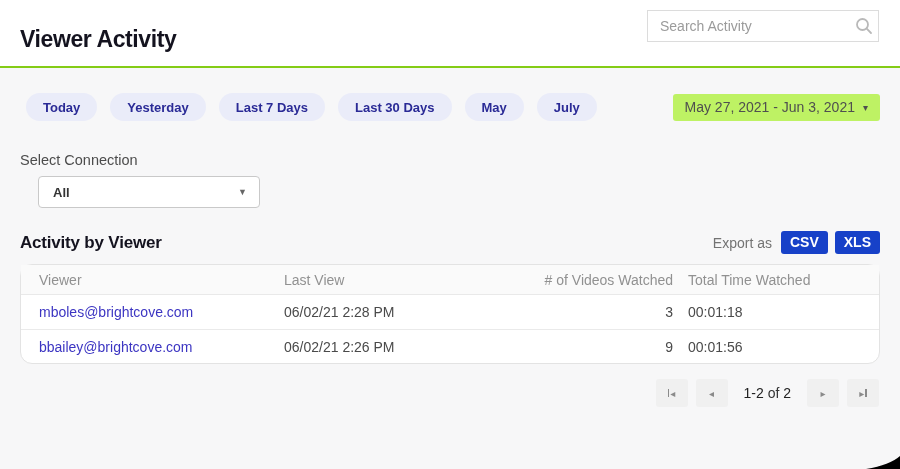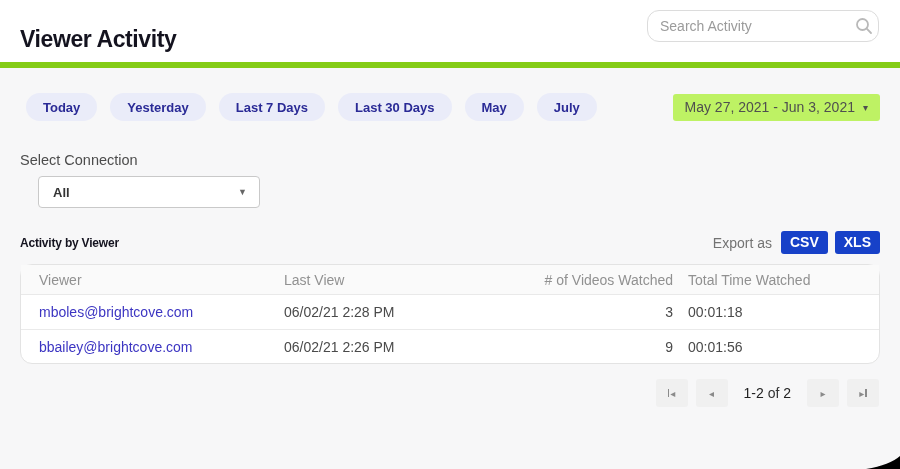--- a/index.html
+++ b/index.html
@@ -9,33 +9,33 @@
     background:#f7f7f8;
     color:#3d3d3d;
     position:relative;
     overflow:hidden;
   }
   
   .topbar {
     position:relative;
     height:68px;
     background:#ffffff;
-    border-bottom:6px solid #84cc16;
+    border-bottom:2px solid #84cc16;
   }
   .page-title {
     position:absolute; left:20px; top:26px;
     font-size:23px; font-weight:800; color:#14131f;
     letter-spacing:-0.4px;
   }
   .search-wrap {
     position:absolute; right:21px; top:10px;
     width:232px; height:32px;
     background:#fff;
     border:1px solid #dcdcdc;
-    border-radius:12px;
+    border-radius:0;
     display:flex; 
   }
   .search-wrap input {
     flex:1; border:none; outline:none;
     font-family:"Liberation Sans", sans-serif;
     font-size:14px; color:#444;
     padding:0 4px 0 12px; background:transparent;
   }
   .search-wrap input::placeholder { color:#9b9b9b; }
   .search-icon { width:28px; display:flex; align-items:center; justify-content:center; }
@@ -69,21 +69,21 @@
     width:222px; height:32px;
     background:#fff; border:1px solid #c9c9c9; border-radius:4px;
     display:flex; align-items:center;
     padding:0 12px 0 14px;
     font-size:13px; font-weight:bold; color:#333;
     cursor:pointer;
   }
   .select-box .caret { margin-left:auto; font-size:9px; color:#666; }
   
   .section-row { margin-top:23px; display:flex; align-items:center; }
-  .section-title { font-size:12px; font-weight:800; color:#14131f; letter-spacing:-0.2px; }
+  .section-title { font-size:17px; font-weight:800; color:#14131f; letter-spacing:-0.2px; }
   .export-group { margin-left:auto; display:flex; align-items:center; gap:7px; }
   .export-label { font-size:14px; color:#737373; margin-right:2px; }
   .export-btn {
     background:#1741c8; color:#fff;
     font-size:14px; font-weight:bold;
     padding:3px 9px 4px; border:none; border-radius:3px;
     cursor:pointer; font-family:"Liberation Sans", sans-serif;
   }
   
   .table {

